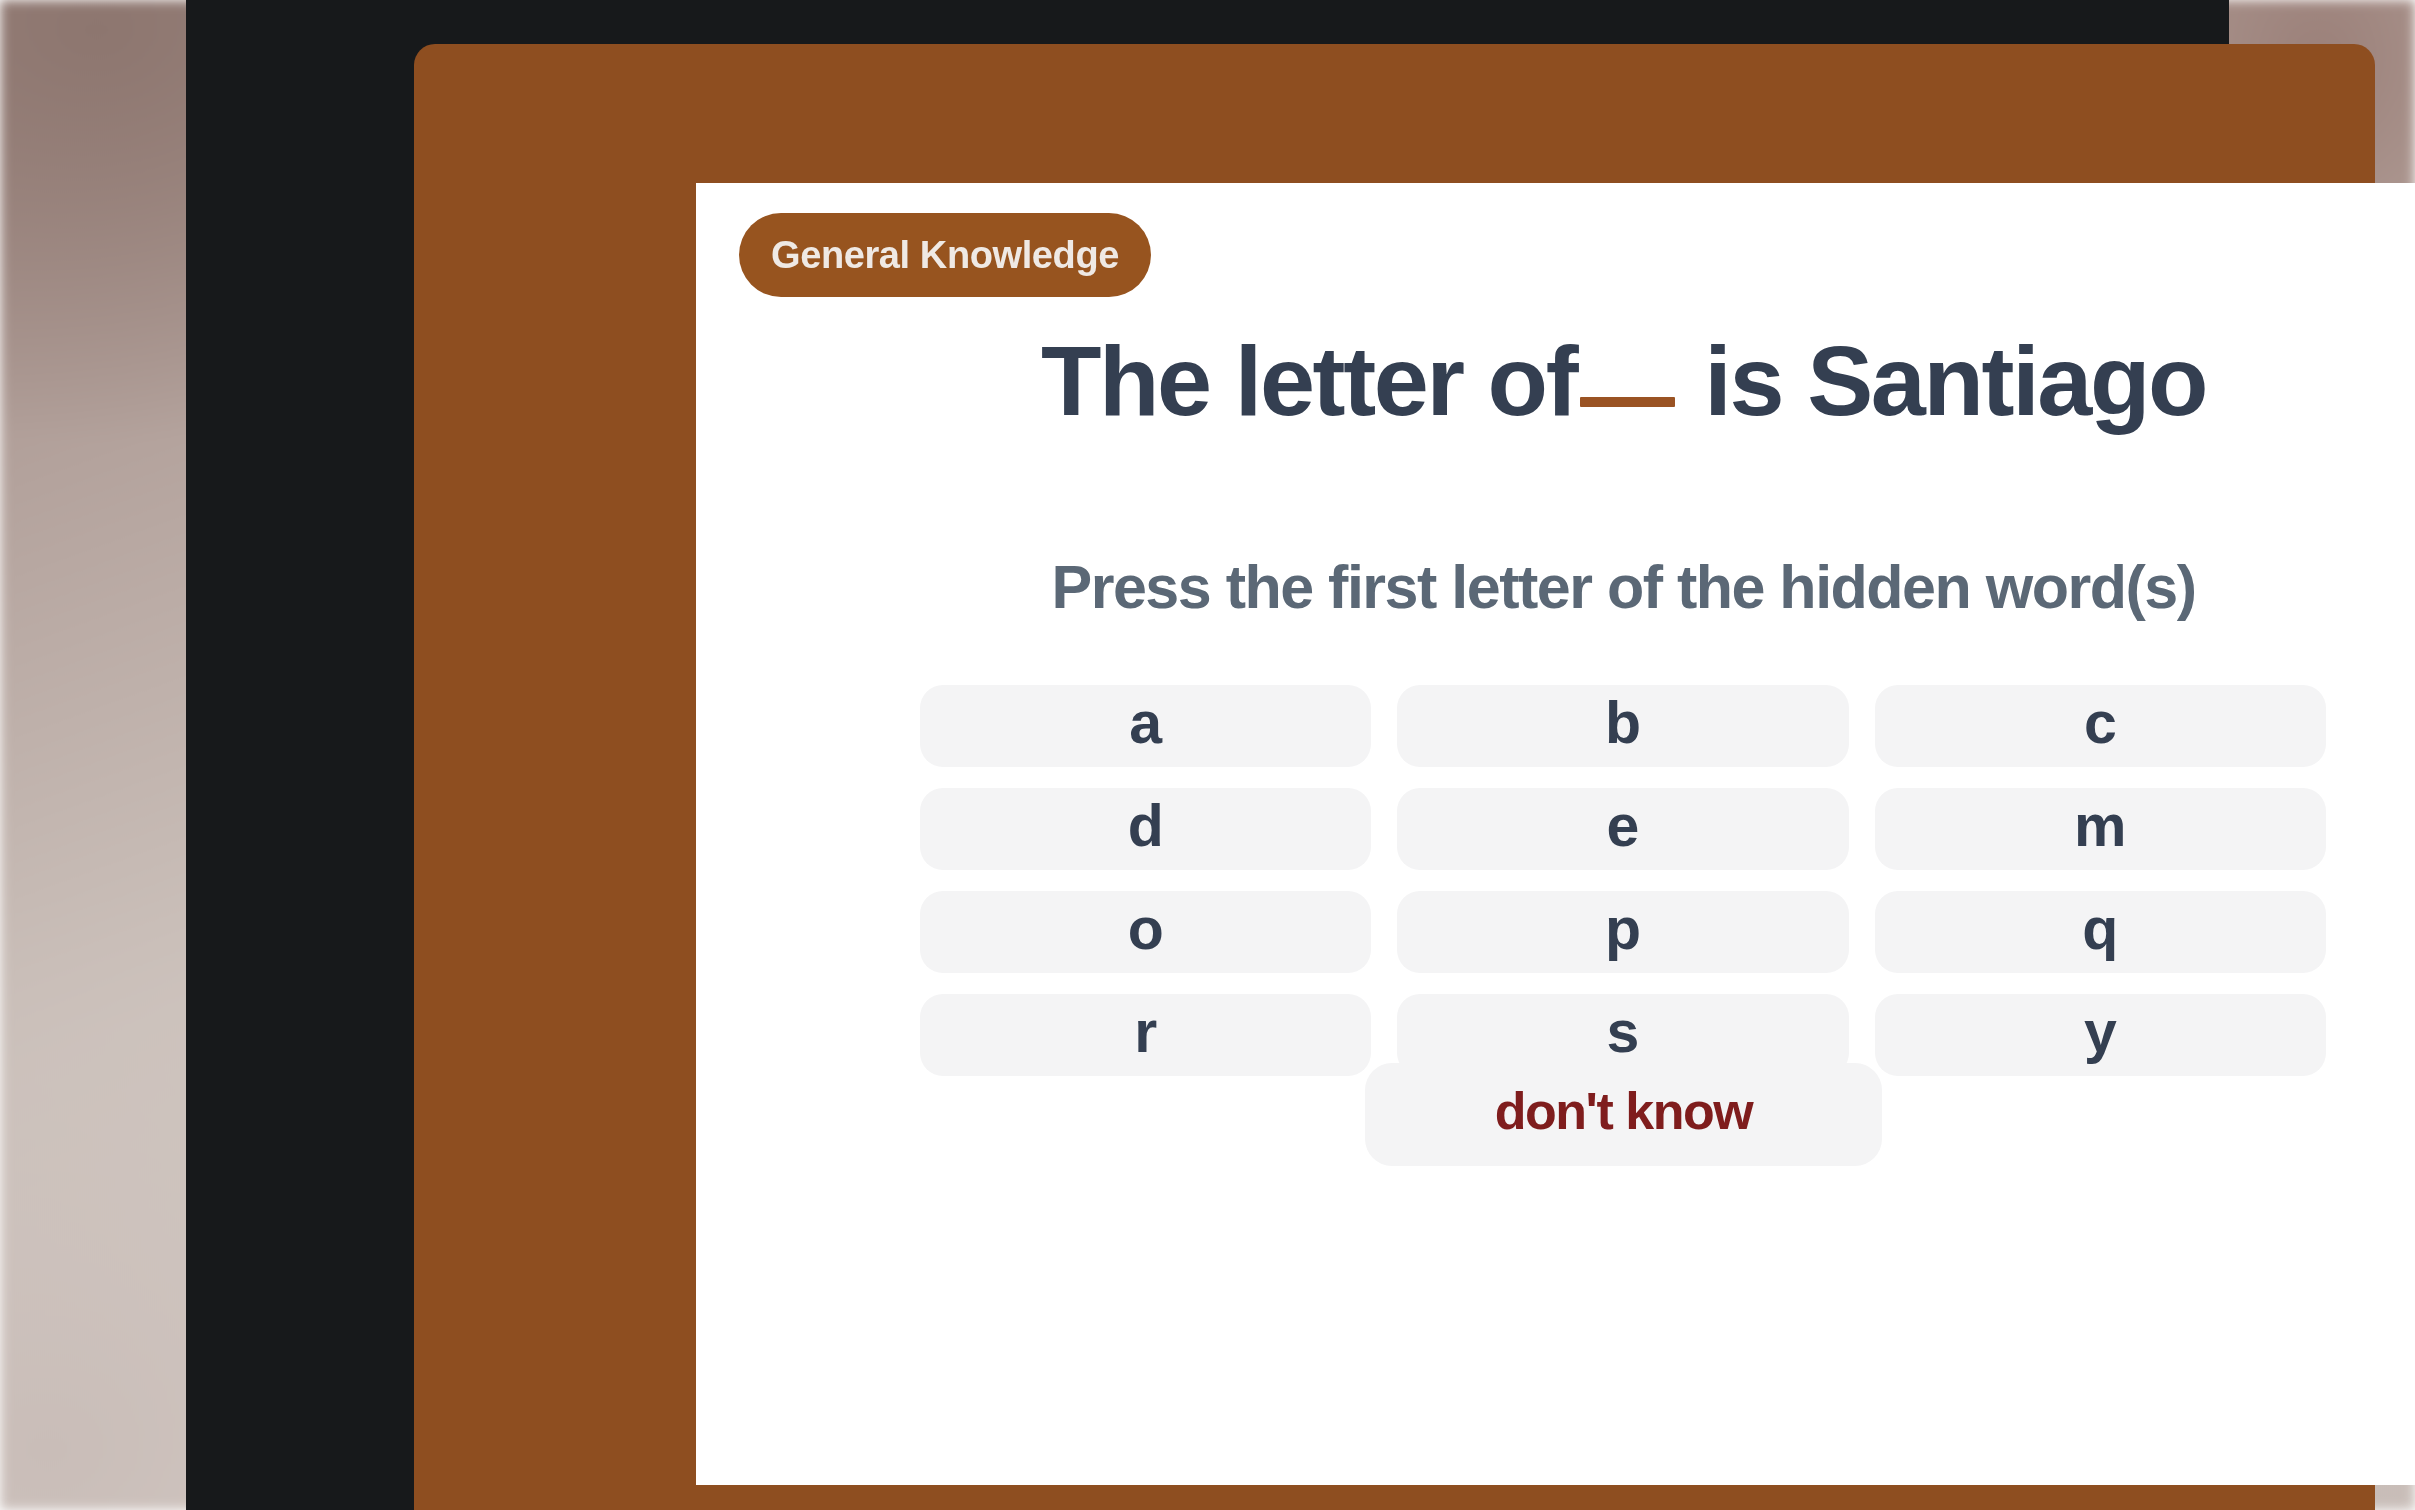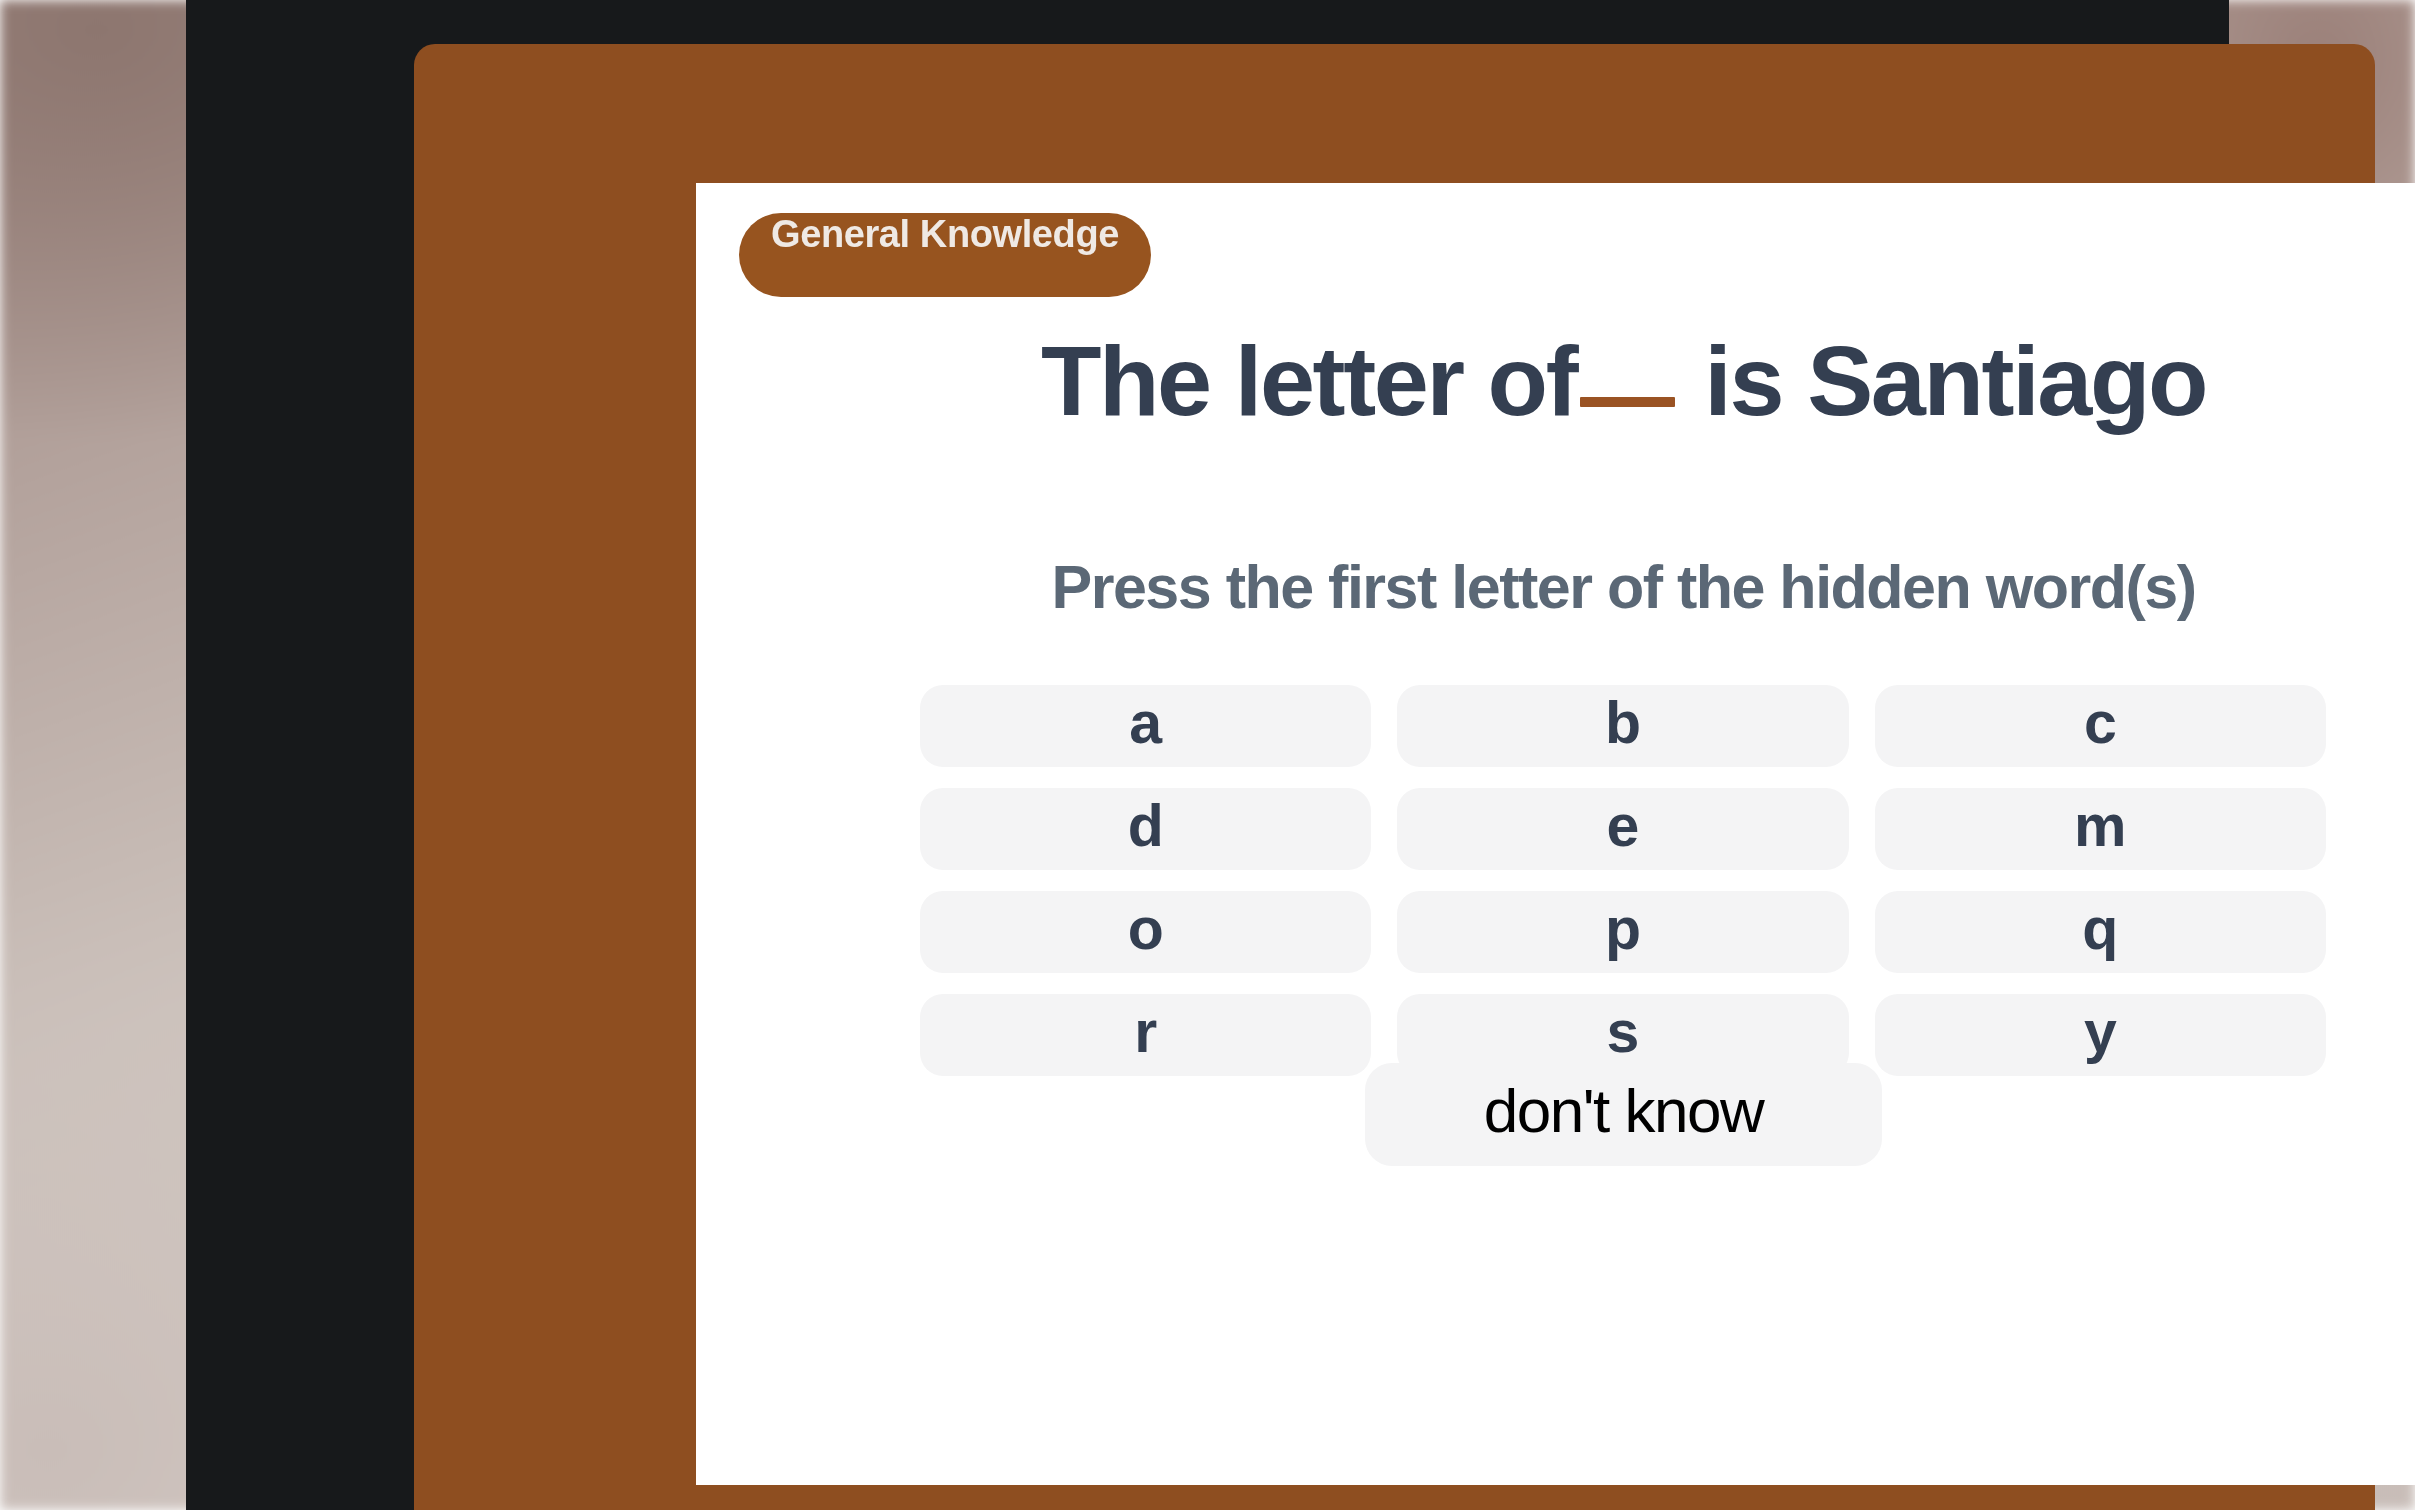--- a/index.html
+++ b/index.html
@@ -56,20 +56,21 @@
   }
 
   
   .category-badge {
     position: absolute;
     left: 43px;
     top: 30px;
     height: 84px;
     padding: 0 32px;
     display: flex;
+    align-items: center;
     background: #97541f;
     border-radius: 42px;
     color: #efe9e4;
     font-size: 38px;
     font-weight: bold;
     letter-spacing: -0.4px;
     white-space: nowrap;
   }
 
   
@@ -153,24 +154,24 @@
     top: 880px;
     display: flex;
     justify-content: center;
   }
   .dont-know-button {
     min-width: 517px;
     height: 103px;
     background: #f4f4f5;
     border: none;
     border-radius: 27px;
-    color: #000000;
+    color: #7f1d1d;
     font-family: "Liberation Sans", sans-serif;
-    font-size: 62px;
-    font-weight: normal;
+    font-size: 52px;
+    font-weight: bold;
     letter-spacing: -1.5px;
     line-height: 1;
     display: flex;
     align-items: center;
     justify-content: center;
     cursor: pointer;
     padding: 0 42px 7.6px;
   }
 
   

